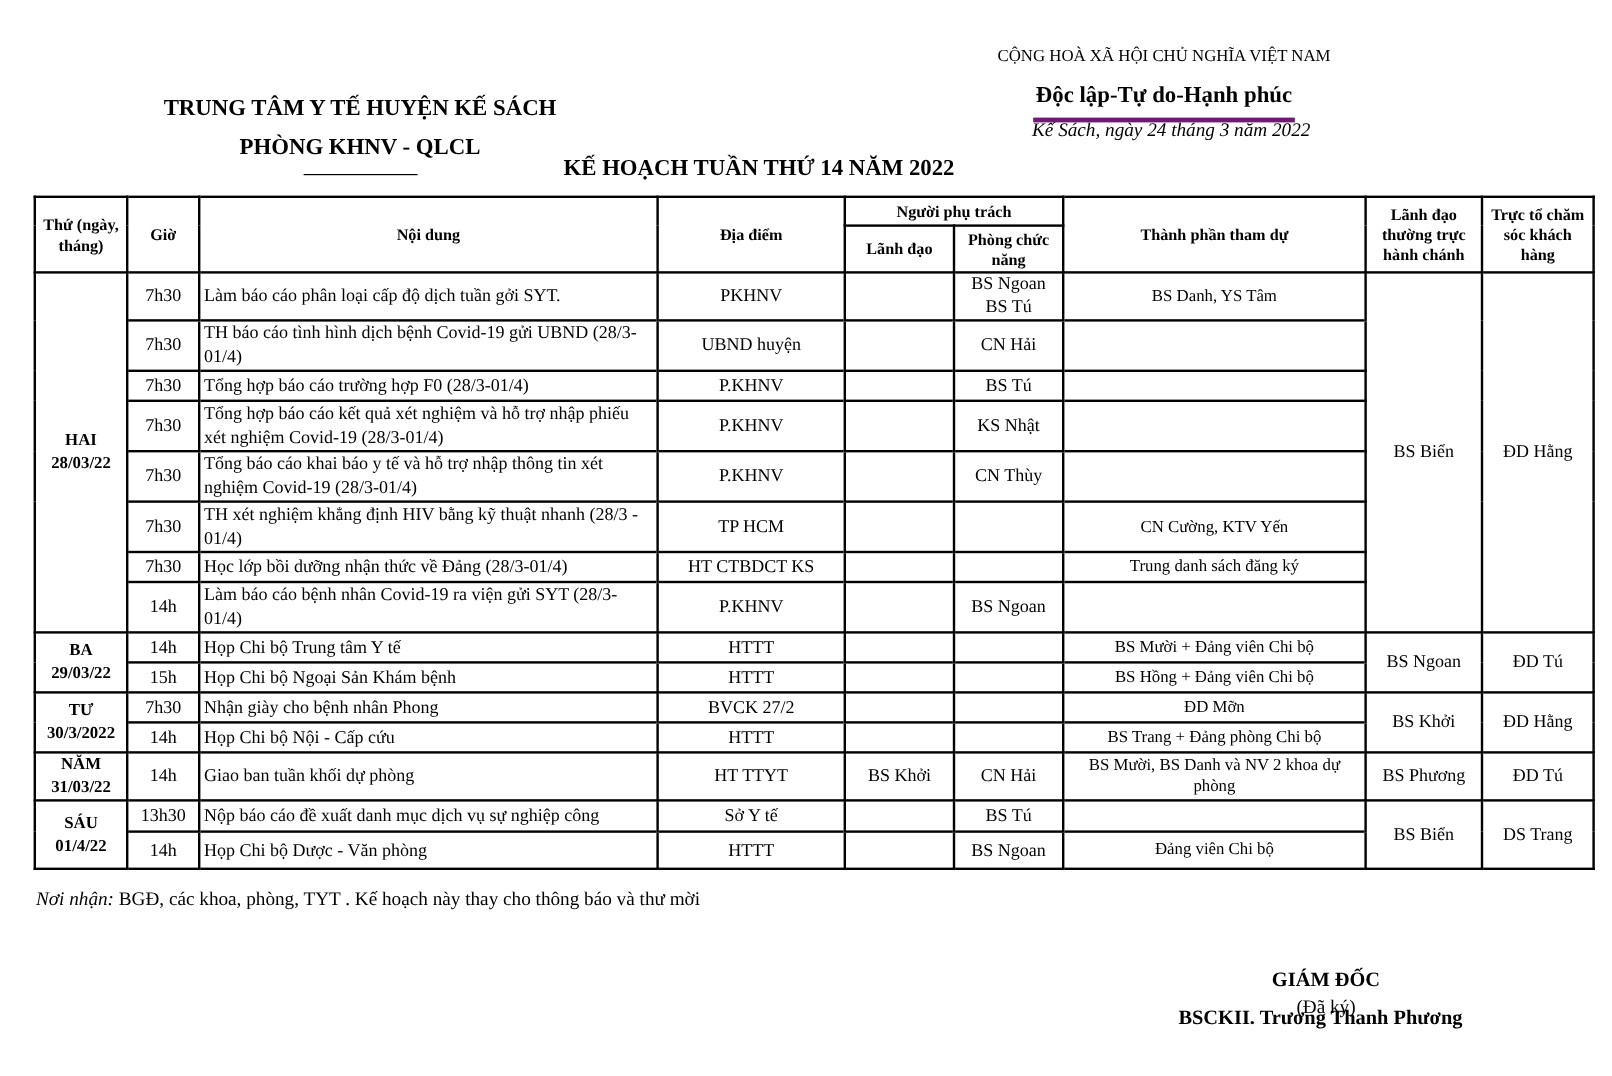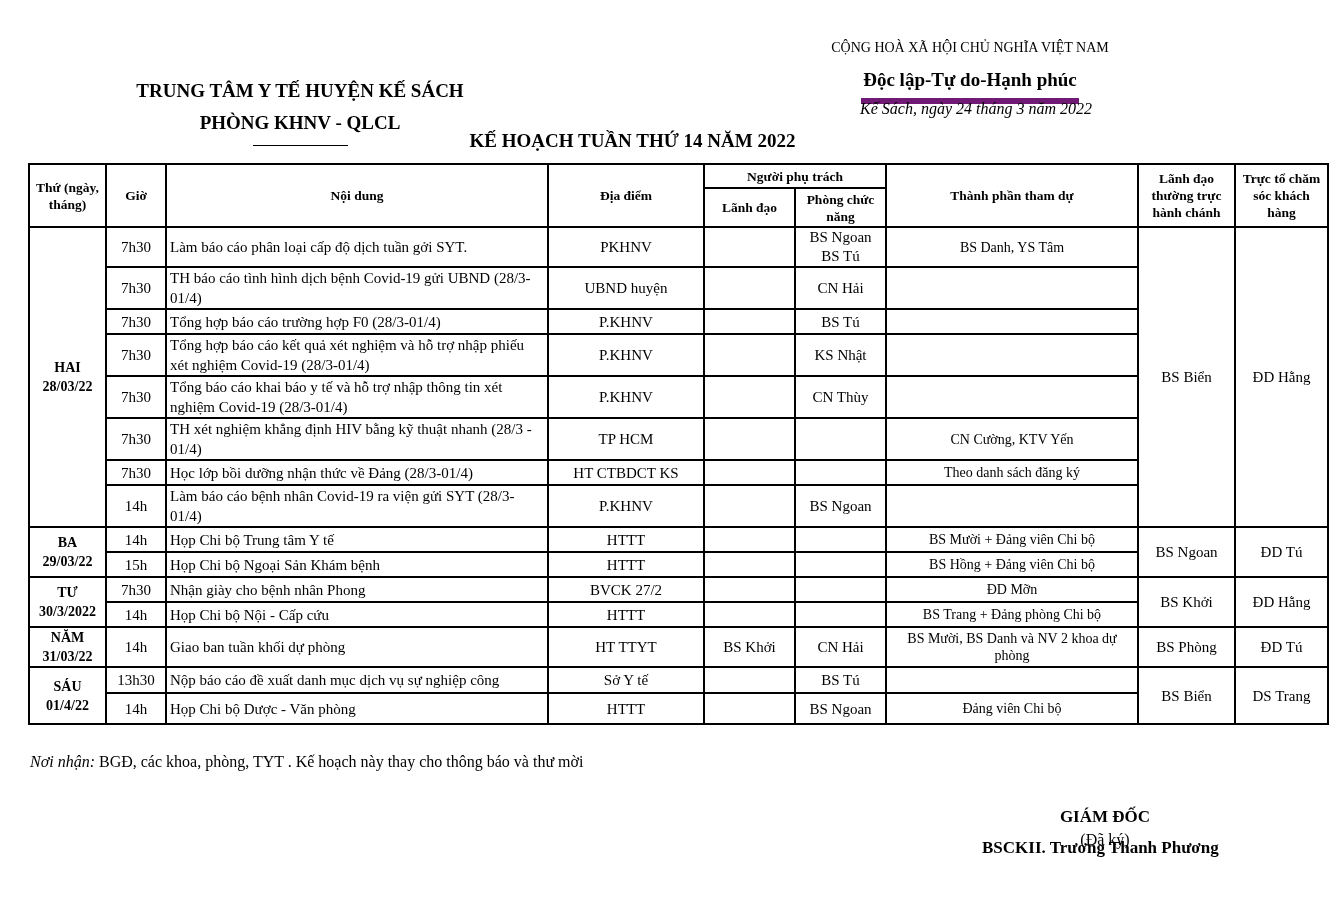--- a/index.html
+++ b/index.html
@@ -3,34 +3,34 @@
 <meta charset="utf-8">
 <style>
   html, body { margin:0; padding:0; background:#ffffff; }
   body { width:1343px; height:897px; position:relative; overflow:hidden;
          font-family:"Liberation Serif", "DejaVu Serif", serif; color:#000; }
   .hdr-left { position:absolute; left:80px; top:32px; width:440px; text-align:center;margin-top:43px; }
   .hdr-left .org { font-weight:bold; font-size:19px; line-height:32px; }
   .hdr-left .rule { width:95px; height:0; border-top:1px solid #000; margin:6px auto 0; }
   .hdr-right { position:absolute; left:720px; top:32px; width:500px; text-align:center; }
   .hdr-right .nation { font-weight:normal; font-size:14px; line-height:32px; }
-  .hdr-right .motto { font-weight:bold; font-size:19px; line-height:32px; display:inline-block; border-bottom:6px solid #701a75; padding:0 2px 2px; }
+  .hdr-right .motto { font-weight:bold; font-size:19px; line-height:32px; display:inline-block; border-bottom:4px solid #701a75; padding:0 2px 2px; }
   .date-line { position:absolute; left:860px; top:100px; font-style:italic; font-size:16px; }
   .title { position:absolute; left:0; width:1265px; top:130px; text-align:center; font-weight:bold; font-size:19px; }
 
   table.plan { position:absolute; left:28px; top:163px; border-collapse:collapse; table-layout:fixed; width:1299px; }
   table.plan td, table.plan th { border:2px solid #000; padding:0 3px; font-size:15px; text-align:center; vertical-align:middle; line-height:20px; }
   table.plan th { font-weight:bold; font-size:13.5px; line-height:17px; }
   table.plan td.content { text-align:left; line-height:20px; }
   table.plan td.day { font-weight:bold; font-size:14px; line-height:19px; }
   table.plan td.small { font-size:14px; line-height:17px; }
   table.plan tr.dot > td { border-bottom:2px dotted #000; }
   table.plan tr.dot > td.span-cell { border-bottom:2px solid #000; }
 
-  .recipients { position:absolute; left:30px; top:741px; font-size:16px;margin-top:12px; }
+  .recipients { position:absolute; left:30px; top:741px; font-size:16px; }
   .recipients .lbl { font-style:italic; }
   .sign { position:absolute; left:1005px; width:200px; text-align:center;margin-top:43px; }
   .sign.role { top:764px; font-weight:bold; font-size:17px; }
   .sign.signed { top:788px; font-size:16px; }
   .signer { position:absolute; left:982px; top:838px; font-weight:bold; font-size:17px; }
 </style>
 </head>
 <body>
 
 <div class="hdr-left">
@@ -129,21 +129,21 @@
         <td></td>
         <td></td>
         <td class="small">CN Cường, KTV Yến</td>
       </tr>
       <tr class="dot" style="height: 25px;">
         <td>7h30</td>
         <td class="content">Học lớp bồi dưỡng nhận thức về Đảng (28/3-01/4)</td>
         <td>HT CTBDCT KS</td>
         <td></td>
         <td></td>
-        <td class="small">Theo danh sách đăng ký</td>
+        <td class="small">Trung danh sách đăng ký</td>
       </tr>
       <tr style="height: 40px;">
         <td>14h</td>
         <td class="content">Làm báo cáo bệnh nhân Covid-19 ra viện gửi SYT  (28/3-01/4)</td>
         <td>P.KHNV</td>
         <td></td>
         <td>BS Ngoan</td>
         <td class="small"></td>
       </tr>
       <tr class="dot" style="height: 25px;">
@@ -194,21 +194,21 @@
         <td class="day span-cell" rowspan="1">
           <div>NĂM</div>
           <div>31/03/22</div>
         </td>
         <td>14h</td>
         <td class="content">Giao ban tuần khối dự phòng</td>
         <td>HT TTYT</td>
         <td>BS Khởi</td>
         <td>CN Hải</td>
         <td class="small">BS Mười, BS Danh và NV 2 khoa dự phòng</td>
-        <td class="span-cell" rowspan="1">BS Phòng</td>
+        <td class="span-cell" rowspan="1">BS Phương</td>
         <td class="span-cell" rowspan="1">ĐD Tú</td>
       </tr>
       <tr class="dot" style="height: 26px;">
         <td class="day span-cell" rowspan="2">
           <div>SÁU</div>
           <div>01/4/22</div>
         </td>
         <td>13h30</td>
         <td class="content">Nộp báo cáo đề xuất danh mục dịch vụ sự nghiệp công</td>
         <td>Sở Y tế</td>

